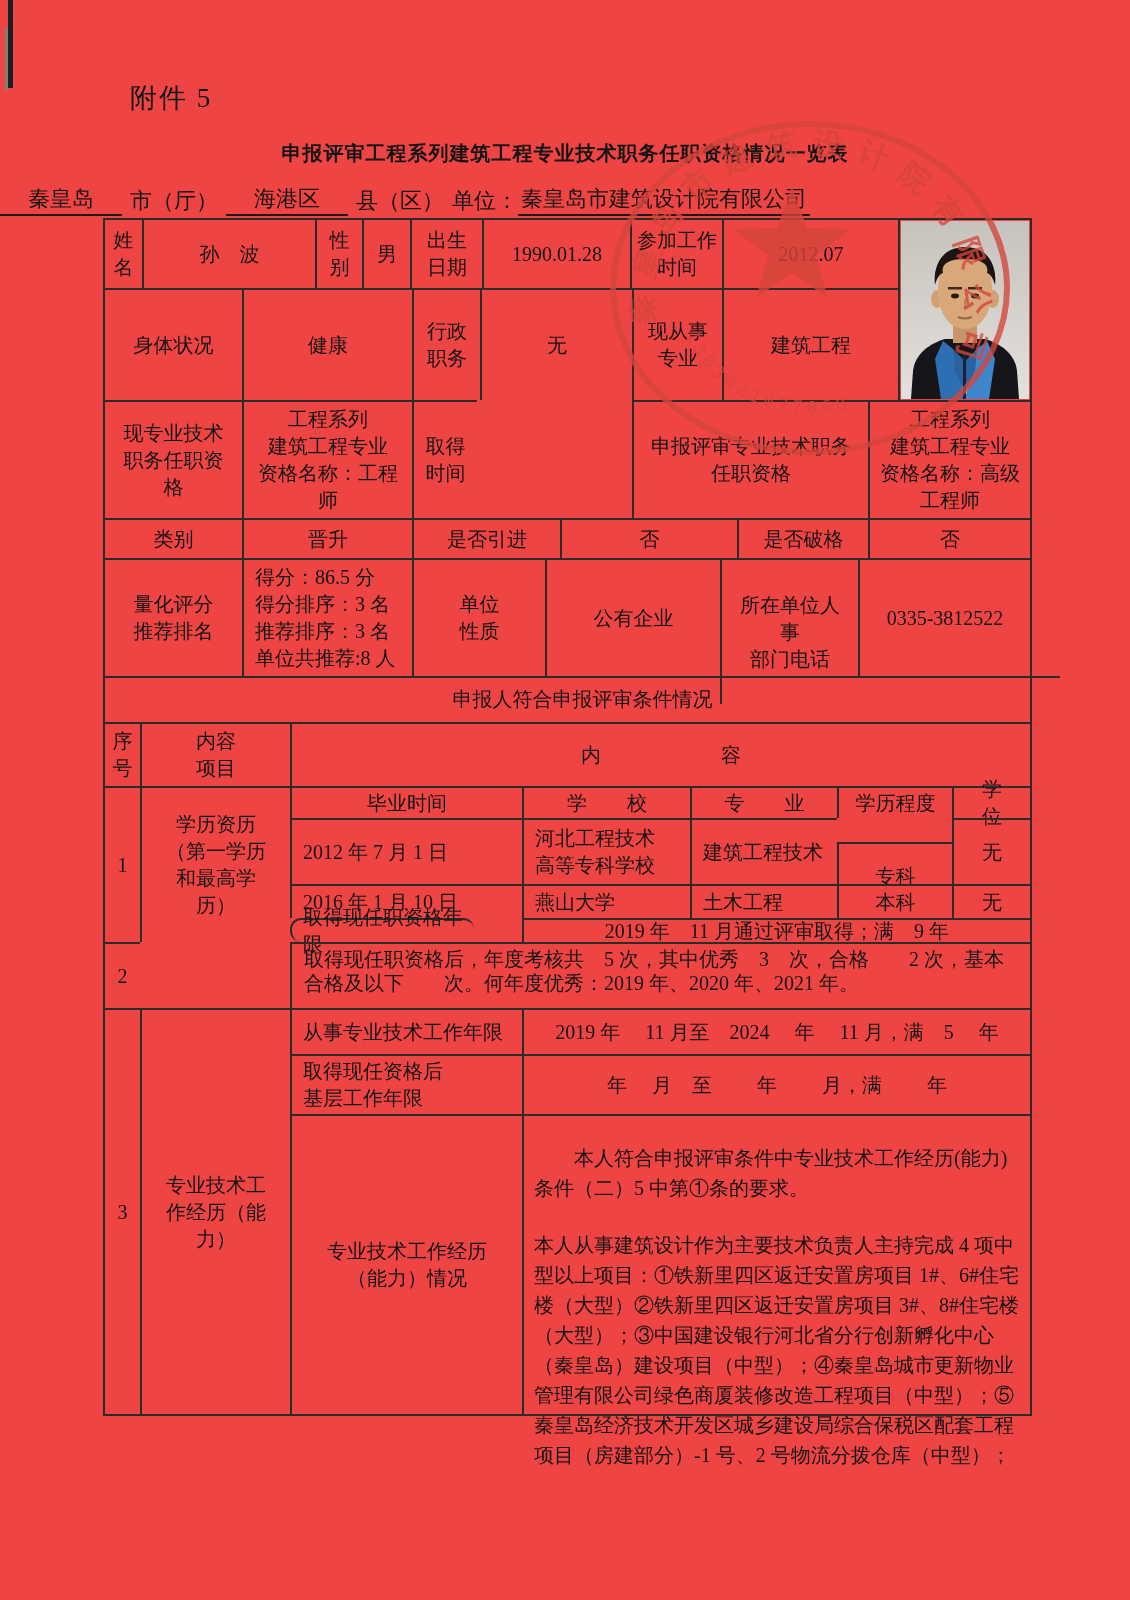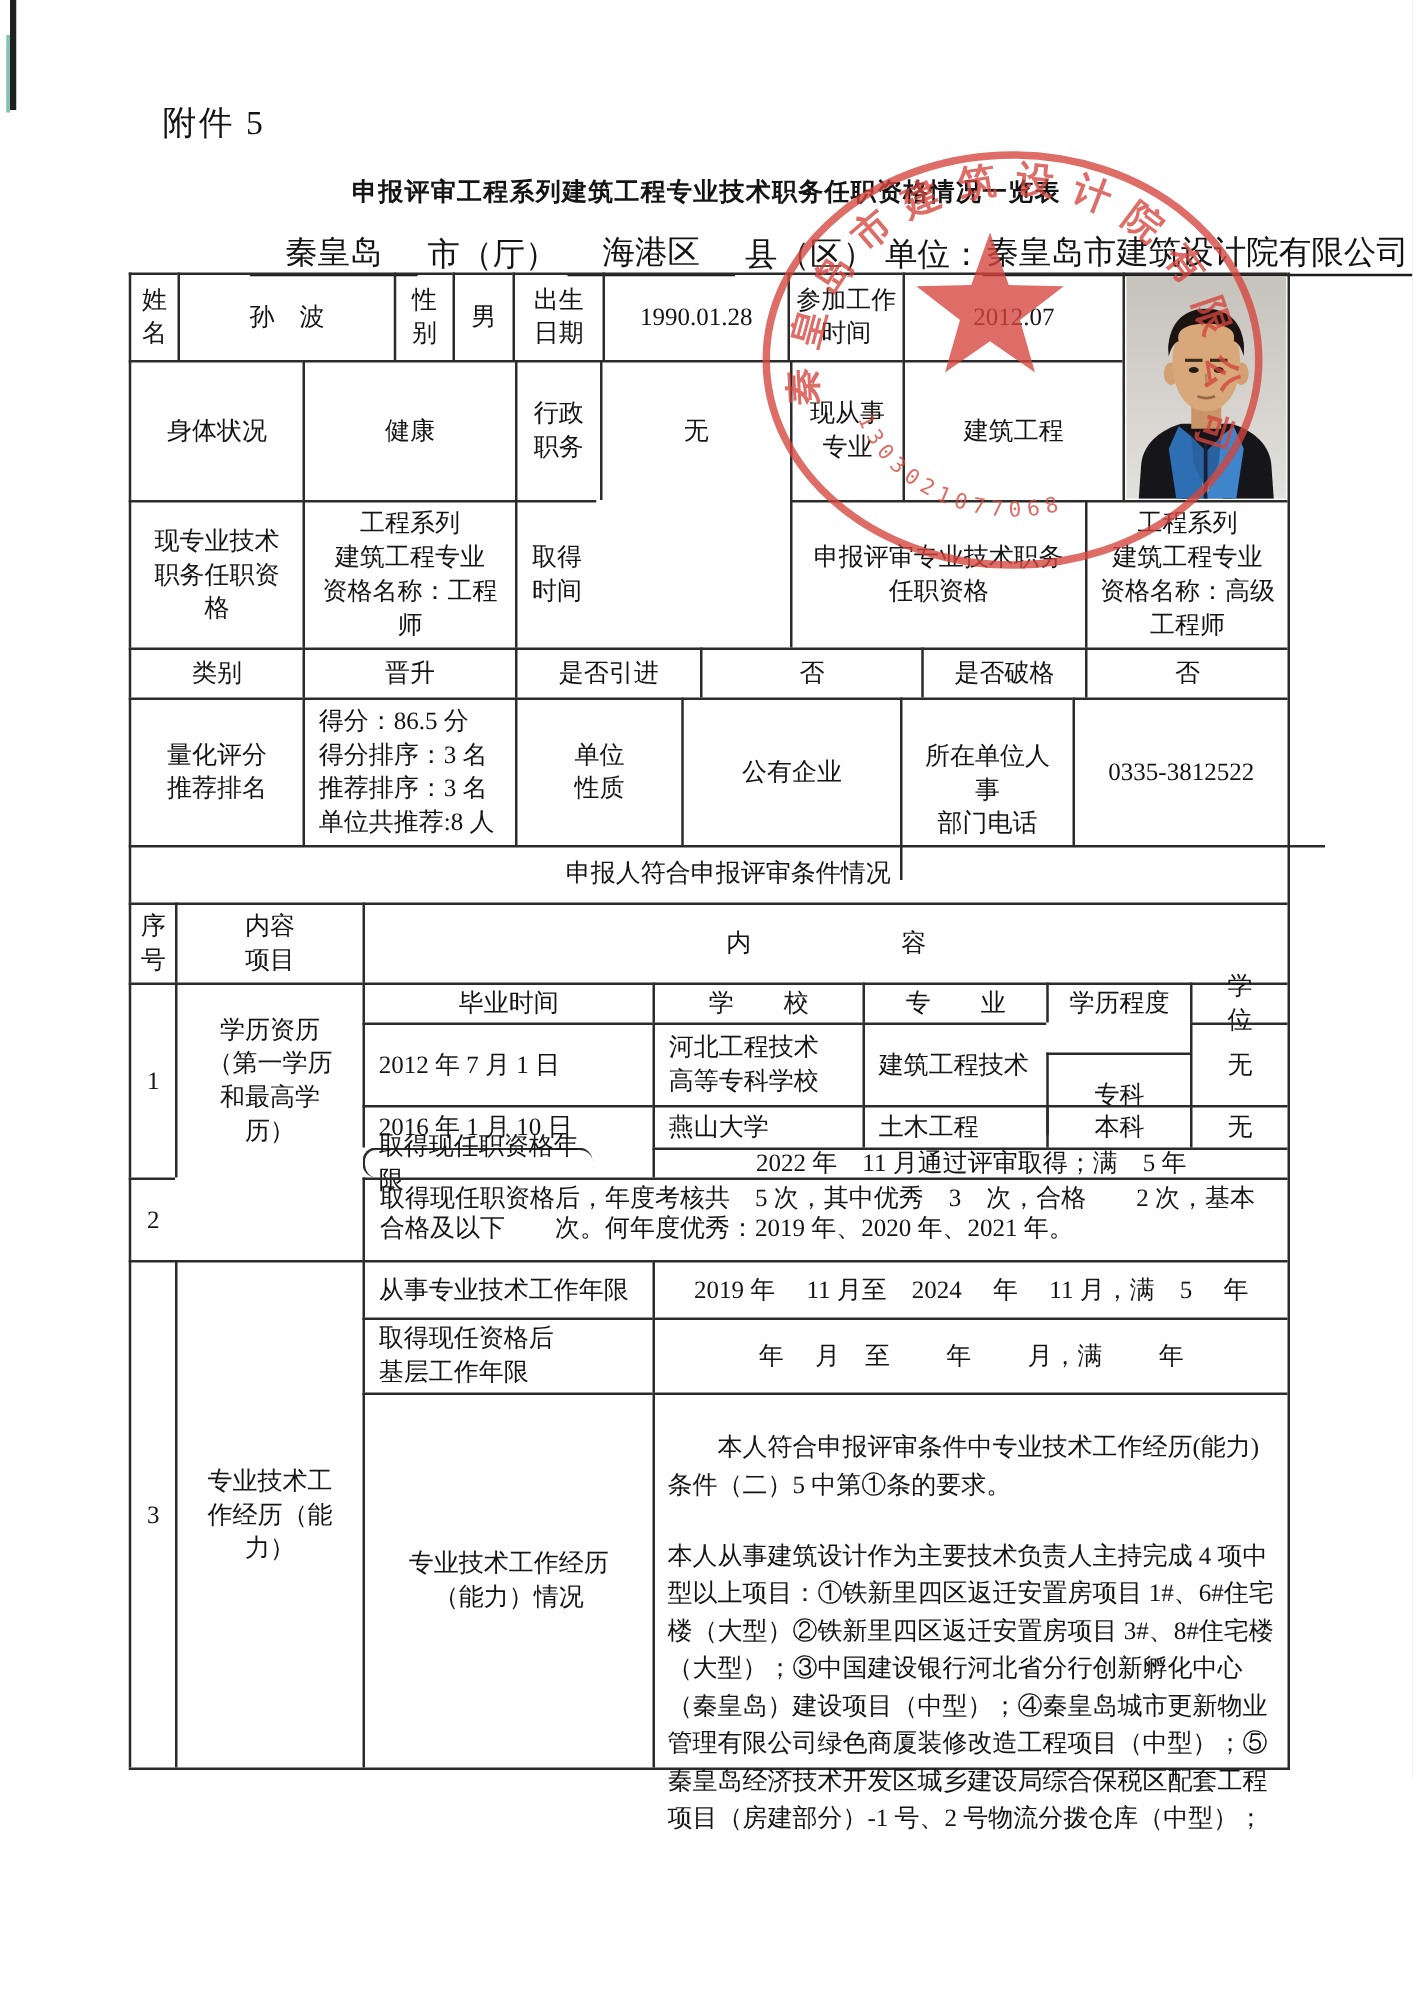--- a/index.html
+++ b/index.html
@@ -1,23 +1,23 @@
 <!DOCTYPE html>
 <html><head>
 <meta charset="utf-8">
 <style>
   html,body{margin:0;padding:0;background:#e8e8e8;}
-  .page{position:relative;width:1130px;height:1600px;background:#ffffff;overflow:hidden;
+  .page{position:relative;width:1130px;height:1600px;background:#ef4444;overflow:hidden;
         font-family:"Liberation Serif","DejaVu Serif",serif;color:#141414;}
   .attach{position:absolute;left:130px;top:80px;font-size:27px;letter-spacing:2px;}
   .title{position:absolute;left:0;top:140px;width:1130px;text-align:center;
          font-family:"Liberation Sans","DejaVu Sans",sans-serif;
          font-weight:700;font-size:20px;letter-spacing:1px;}
-  .region{position:absolute;left:0;top:184px;width:1130px;display:flex;justify-content:flex-end;
-          align-items:flex-end;font-size:26px;}
+  .region{position:absolute;left:0;top:184px;width:1130px;display:flex;justify-content:flex-start;
+          align-items:flex-end;font-size:22px;}
   .region .u{border-bottom:2px solid #1a1a1a;padding:0 28px;}
   .region .u2{border-bottom:2px solid #1a1a1a;padding:0 3px;}
   .region .gap{margin:0 8px;}
   .sheet{position:absolute;left:103px;top:218px;width:927px;height:1196px;
          border-right:2px solid #2b2b2b;border-bottom:2px solid #2b2b2b;}
   .cell{position:absolute;box-sizing:border-box;border-left:2px solid #2b2b2b;border-top:2px solid #2b2b2b;
         display:flex;align-items:center;justify-content:center;text-align:center;
         white-space:pre-line;font-size:20px;line-height:27px;padding:2px 5px;}
   .cell.left{justify-content:flex-start;text-align:left;padding-left:11px;}
   .cell.block{display:block;text-align:left;padding:3px 12px;white-space:pre-line;}
@@ -180,21 +180,21 @@
     <div class="cell" style="left:734px;top:600px;width:115px;height:66px;margin-top:24px;">专科</div>
     <div class="cell" style="left:849px;top:600px;width:78px;height:66px;">无</div>
 
     <div class="cell left" style="left:187px;top:666px;width:232px;height:34px;">2016 年 1 月 10 日</div>
     <div class="cell left" style="left:419px;top:666px;width:168px;height:34px;">燕山大学</div>
     <div class="cell left" style="left:587px;top:666px;width:147px;height:34px;">土木工程</div>
     <div class="cell" style="left:734px;top:666px;width:115px;height:34px;">本科</div>
     <div class="cell" style="left:849px;top:666px;width:78px;height:34px;">无</div>
 
     <div class="cell left" style="left:187px;top:700px;width:184px;height:24px;border-radius:11px;">取得现任职资格年限</div>
-    <div class="cell" style="left:419px;top:700px;width:508px;height:24px;">2022 年　11 月通过评审取得；满　5 年</div>
+    <div class="cell" style="left:419px;top:700px;width:508px;height:24px;">2019 年　11 月通过评审取得；满　9 年</div>
 
     <div class="cell" style="left:0;top:724px;width:37px;height:66px;">2</div>
     <div class="cell block lines30" style="left:187px;top:724px;width:740px;height:66px;">取得现任职资格后，年度考核共　5 次，其中优秀　3　次，合格　　2 次，基本合格及以下　　次。何年度优秀：2019 年、2020 年、2021 年。</div>
 
     <div class="cell" style="left:0;top:790px;width:37px;height:406px;">3</div>
     <div class="cell" style="left:37px;top:790px;width:150px;height:406px;">专业技术工
 作经历（能
 力）</div>
 
     <div class="cell left" style="left:187px;top:790px;width:232px;height:46px;">从事专业技术工作年限</div>

